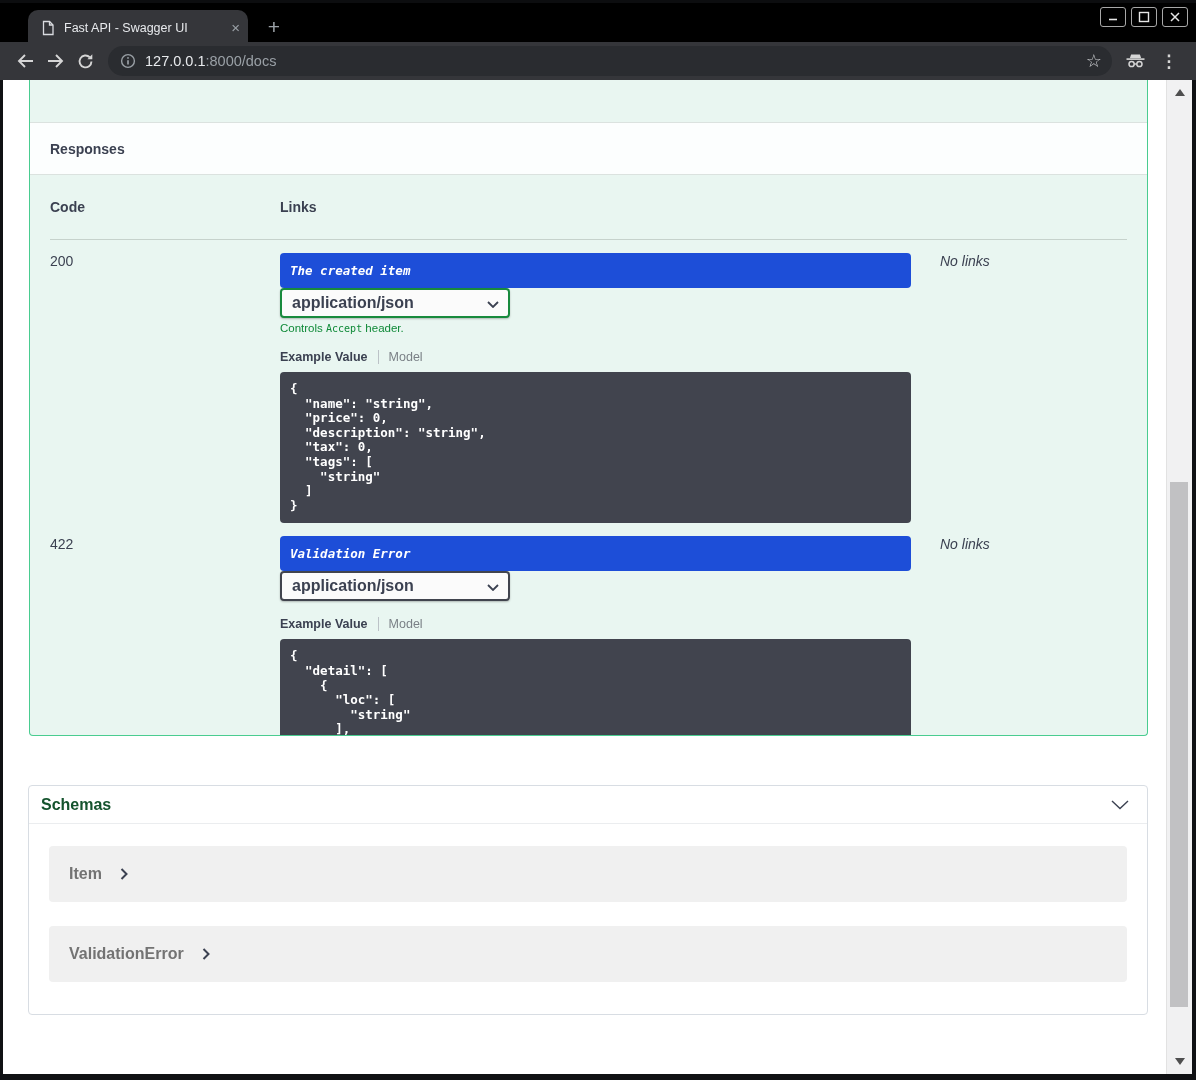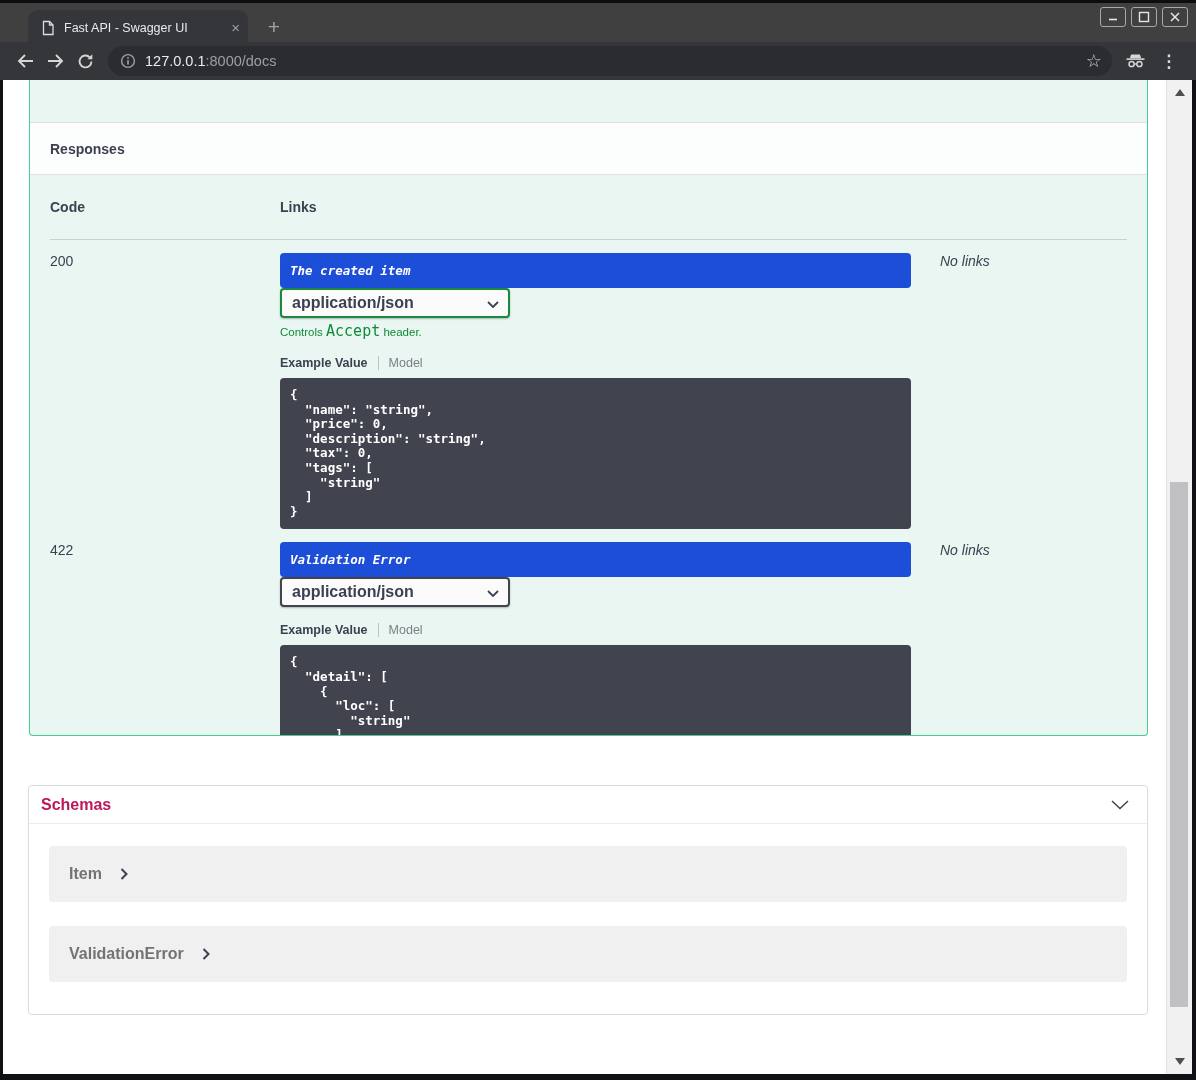--- a/index.html
+++ b/index.html
@@ -5,21 +5,21 @@
   * { box-sizing: border-box; }
   html,body { margin:0; padding:0; }
   body {
     width:1196px; height:1080px; overflow:hidden;
     font-family:"Liberation Sans", sans-serif;
     background:#101114;
   }
   .window { position:relative; width:1196px; height:1080px; background:#101114; }
 
   
-  .tabstrip { position:absolute; top:0; left:0; right:0; height:42px; background:#404040; border-top:3px solid #0c0d0f; }
+  .tabstrip { position:absolute; top:0; left:0; right:0; height:42px; background:#000000; border-top:3px solid #0c0d0f; }
   .tab {
     position:absolute; left:28px; top:7px; width:220px; height:35px;
     background:#35363a; border-radius:10px 10px 0 0;
     display:flex; align-items:center; padding:0 8px 0 12px; gap:8px;
   }
   .tab-title { flex:1; font-size:12.5px; color:#e8eaed; white-space:nowrap; overflow:hidden; }
   .tab-close { color:#9aa0a6; font-size:15px; line-height:1; cursor:default; }
   .newtab { position:absolute; left:260px; top:10px; width:28px; height:28px; display:flex; align-items:center; justify-content:center; color:#9aa0a6; font-size:21px; font-weight:300; }
   .win-controls { position:absolute; right:8px; top:4px; display:flex; gap:5px; }
   .win-btn { width:26px; height:20px; border:1px solid #a8a8a8; border-radius:3px; display:flex; align-items:center; justify-content:center; background:transparent; }
@@ -75,41 +75,41 @@
   .media-select {
     position:relative; width:230px; height:30px;
     background:#fbfbfb; border:2px solid #41444e; border-radius:4px;
     display:flex; align-items:center; padding:0 30px 0 10px;
     font-size:16px; font-weight:700; color:#3b4151;
     box-shadow:0 1px 2px rgba(0,0,0,.25);
   }
   .media-select.accept { border-color:#188a3d; }
   .media-select .chev { position:absolute; right:9px; top:11px; }
   .accept-note { margin-top:4px; font-size:11.5px; color:#0f8a38; }
-  .accept-note .mono { font-family:"DejaVu Sans Mono", monospace; font-size:15px; }
+  .accept-note .mono { font-family:"DejaVu Sans Mono", monospace; font-size:10px; }
 
   .ex-tabs { margin-top:16px; display:flex; align-items:center; gap:10px; font-size:12.5px; }
   .ex-tabs .sep { width:1px; height:14px; background:#bcc2c7; }
   .tab-example { font-weight:700; color:#3b4151; }
   .tab-model { color:#7a8086; }
 
   .code-block { margin-top:8px; width:631px; background:#41444e; border-radius:4px; padding:10px; }
   .code-block pre {
     margin:0; color:#fff; white-space:pre;
     font-family:"DejaVu Sans Mono", monospace;
     font-size:12.5px; line-height:14.6px; font-weight:700;
   }
 
   
   .schemas { margin:49px 18px 0 25px; background:#fff; border:1px solid #d8dde3; border-radius:4px; min-height:230px; }
   .schemas-header {
     height:38px; display:flex; align-items:center; justify-content:space-between;
     padding:0 18px 0 12px; border-bottom:1px solid #ebedef;
   }
-  .schemas-title { font-size:16px; font-weight:700; color:#be185d; }
+  .schemas-title { font-size:16px; font-weight:700; color:#14532d; }
   .model-card {
     margin:22px 20px 0; height:56px; background:#f0f0f0; border-radius:4px;
     display:flex; align-items:center; padding:0 20px; gap:18px;
     font-size:16px; font-weight:700; color:#737373;
   }
   .model-card + .model-card { margin-top:24px; }
 
   
   .scrollbar {
     position:absolute; top:80px; right:4px; width:26px; bottom:6px;

